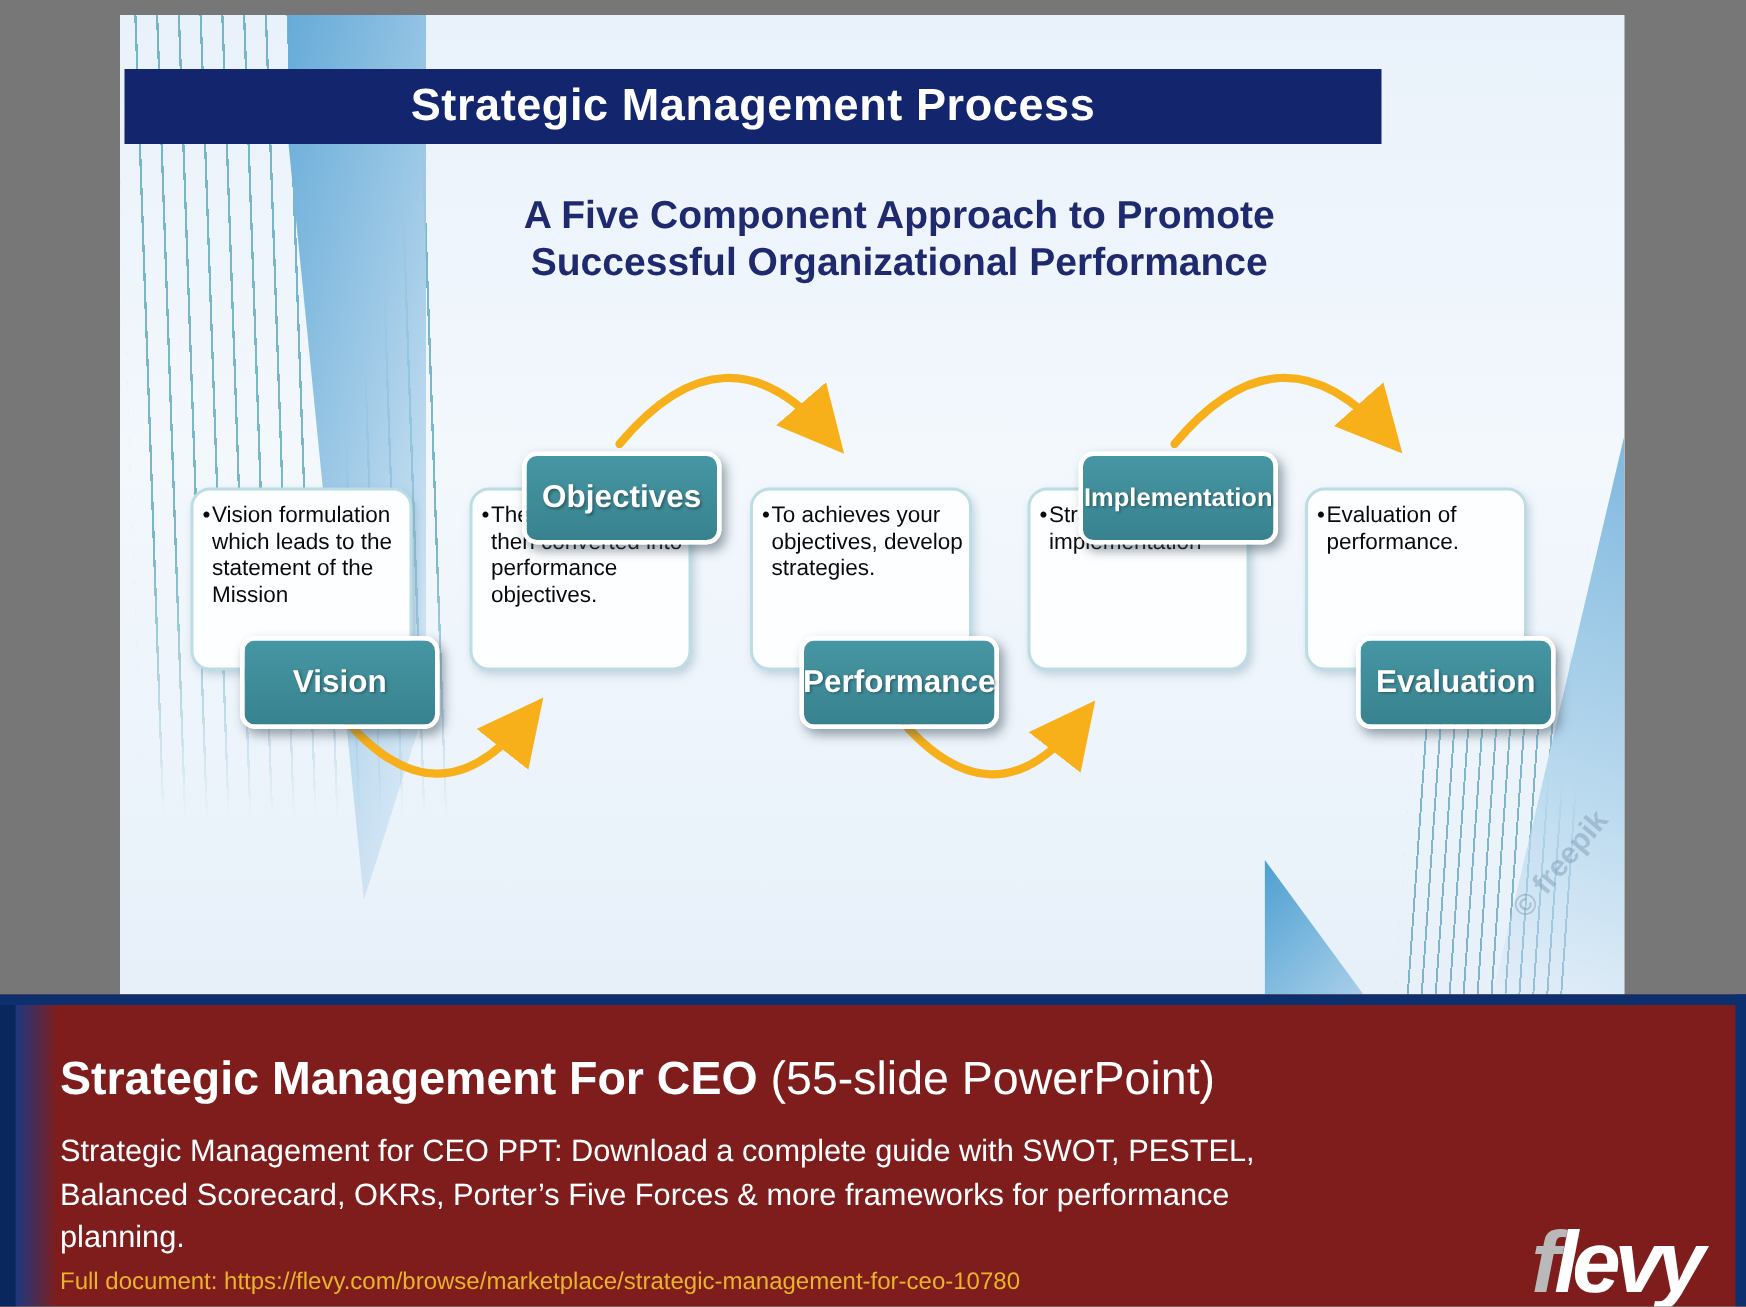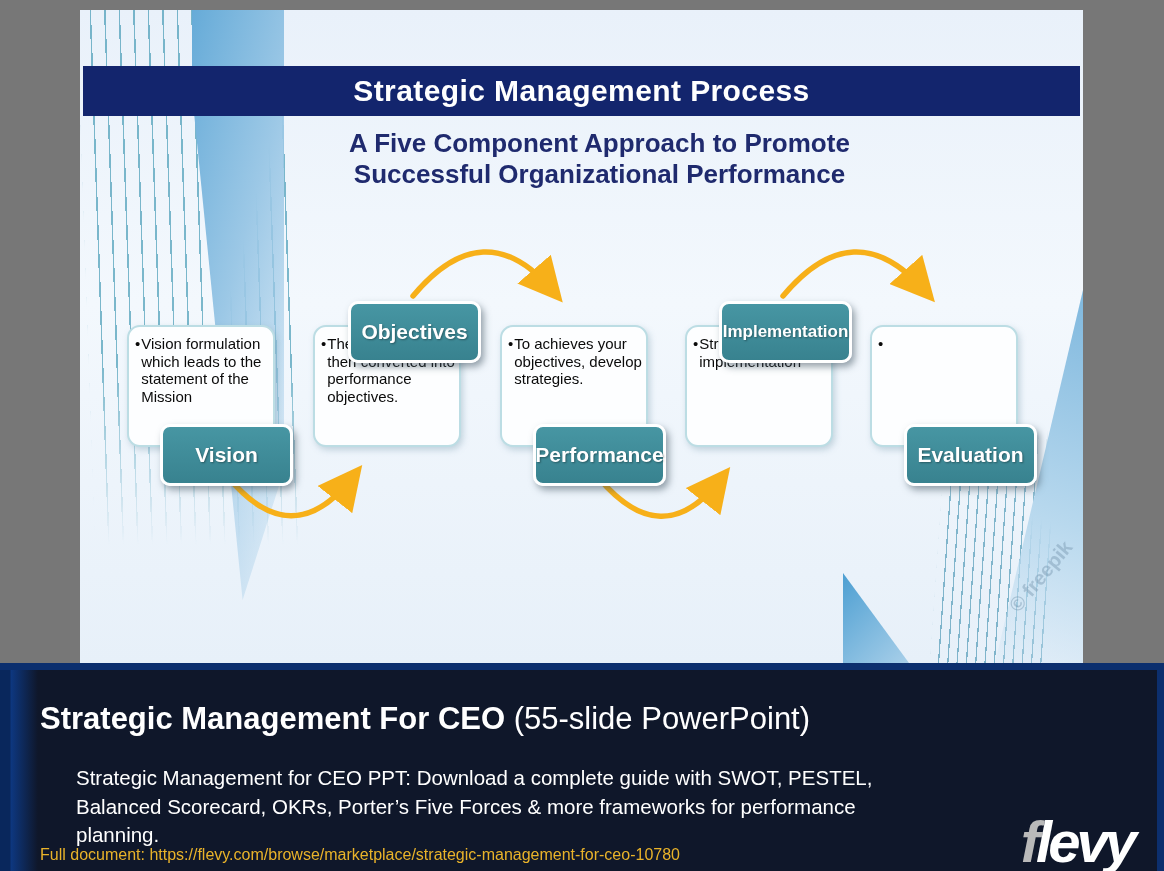--- a/index.html
+++ b/index.html
@@ -58,21 +58,21 @@
   }
   .watermark {
     position:absolute; left:918px; top:555px;
     transform:rotate(-50deg);
     font-size:20px; font-weight:bold; color:rgba(120,150,175,.45);
     z-index:1; white-space:nowrap;
   }
 
   
   .titlebar {
-    position:absolute; left:3px; top:56px; width:997px; height:50px;
+    position:absolute; left:3px; top:36px; width:838px; height:50px;
     background:#13256d; z-index:2;
     display:flex; align-items:center; justify-content:center;
   }
   .titlebar .ttl { color:#ffffff; font-size:30px; font-weight:bold; letter-spacing:.4px; }
 
   .subtitle {
     position:absolute; left:0; top:118px; width:100%;
     text-align:center; color:#1f2a6e; font-size:26px; font-weight:bold;
     line-height:31px; z-index:2;padding-left:36px;
   }
@@ -106,37 +106,37 @@
   .l2 { left:268px; top:291px; }
   .l3 { left:453px; top:414px; }
   .l4 { left:639px; top:291px; font-size:17px; }
   .l5 { left:824px; top:414px; }
 
   .arrows { position:absolute; left:0; top:0; width:1003px; height:653px; z-index:2; }
 
   
   .banner {
     position:absolute; left:0; top:663px; width:1164px; height:208px;
-    background:#0f172a;
+    background:#7f1d1d;
     border-top:7px solid #0c2f6e;
     border-right:7px solid #0c2f6e;
   }
   .banner::before {
     content:""; position:absolute; left:0; top:0; bottom:0; width:38px;
     background:linear-gradient(90deg,#09275c 0,#09275c 10px,rgba(13,61,143,.85) 11px,rgba(15,99,208,0) 100%);
   }
   .banner-title {
     position:absolute; left:40px; top:31px;
     color:#ffffff; font-size:31px; white-space:nowrap;
   }
   .banner-title .bt-bold { font-weight:bold; }
   .banner-title .bt-light { font-weight:normal; }
   .banner-desc {
-    position:absolute; left:40px; top:94px; width:800px;
-    color:#ffffff; font-size:20.5px; line-height:28.5px;margin-left:36px;
+    position:absolute; left:40px; top:84px; width:800px;
+    color:#ffffff; font-size:20.5px; line-height:28.5px;
   }
   .banner-link {
     position:absolute; left:40px; top:176px;
     color:#e9b32a; font-size:16px; white-space:nowrap;
   }
   .flevy-logo {
     position:absolute; right:24px; bottom:2px;
     font-style:italic; font-weight:bold; font-size:58px; line-height:.95;
     letter-spacing:-4px; white-space:nowrap;
   }
@@ -195,20 +195,21 @@
   </div>
   <div class="wbox b4">
     <div class="txt">
         <span class="blt">•</span>
         <span>Strategy implementation</span>
       </div>
   </div>
   <div class="wbox b5">
     <div class="txt">
         <span class="blt">•</span>
+        <span>Evaluation of performance.</span>
       </div>
   </div>
 
   <div class="plabel l1">Vision</div>
   <div class="plabel l2">Objectives</div>
   <div class="plabel l3">Performance</div>
   <div class="plabel l4">Implementation</div>
   <div class="plabel l5">Evaluation</div>
 </div>
 

